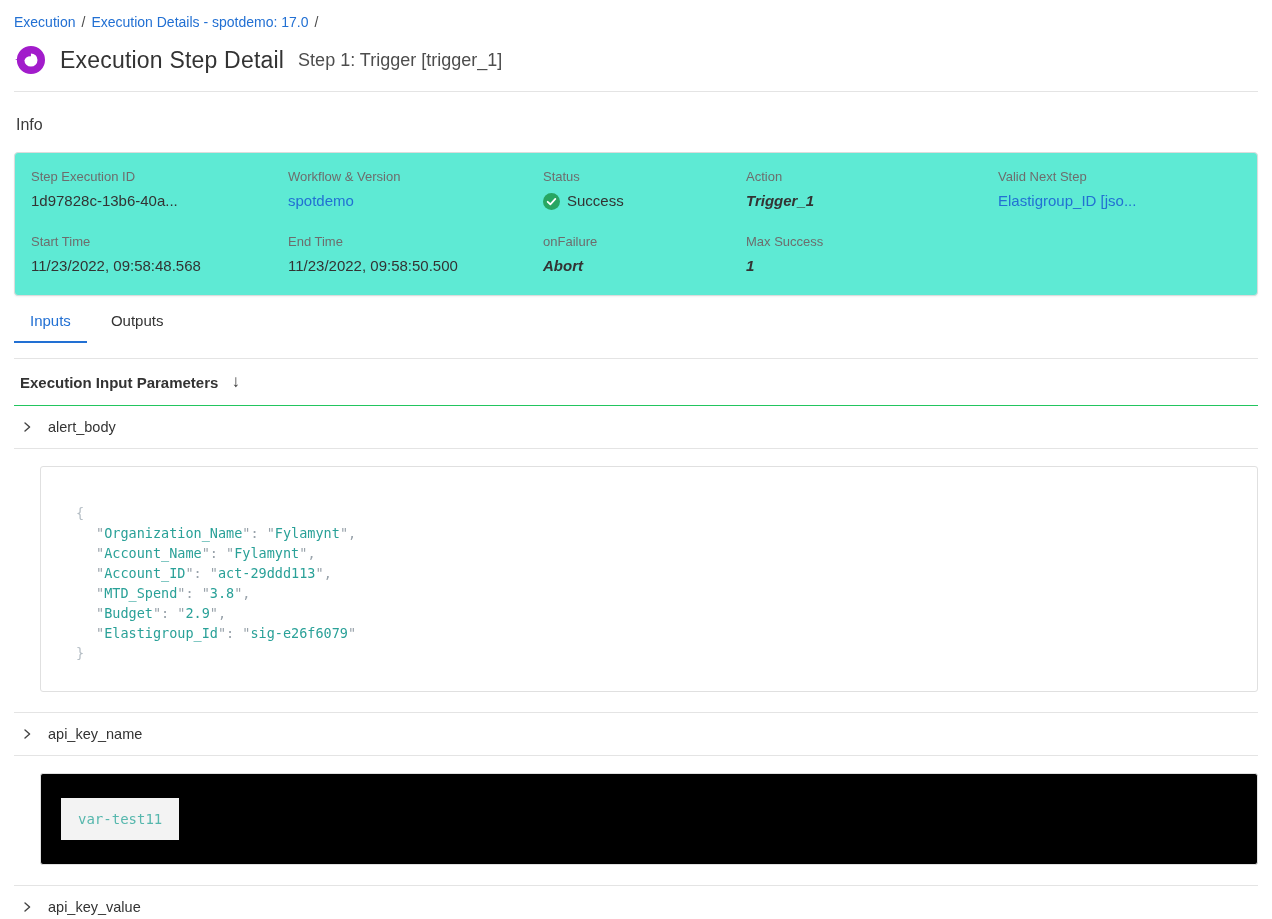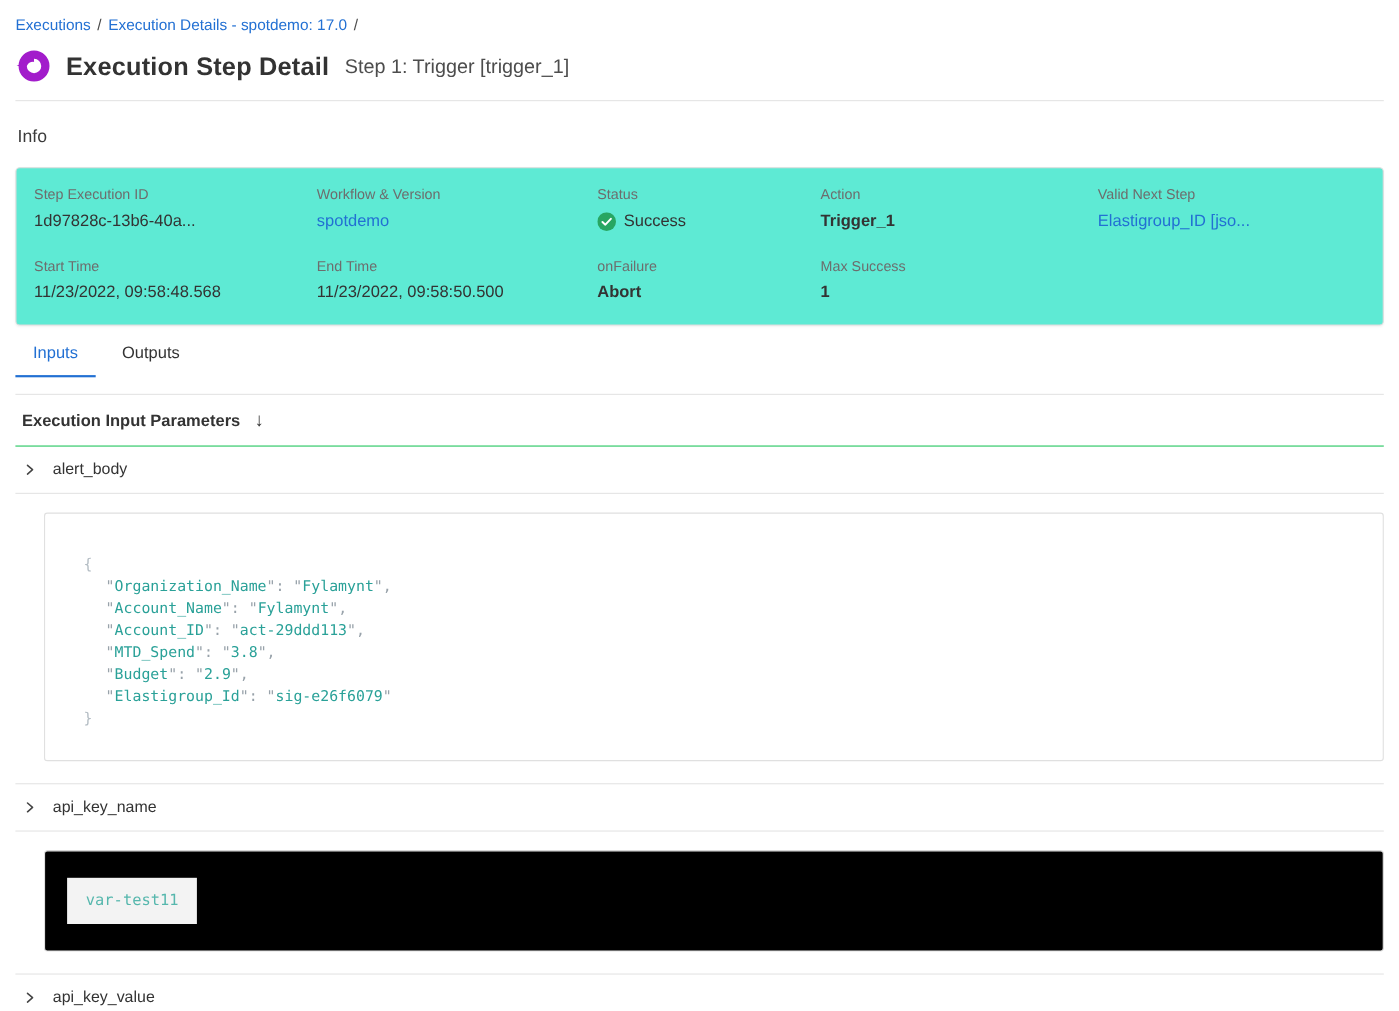--- a/index.html
+++ b/index.html
@@ -12,35 +12,35 @@
   a { text-decoration:none; color:#2270d3; cursor:pointer; }
   .page { padding:14px 14px 0 14px; }
 
   
   .breadcrumb { font-size:14px; line-height:16px; color:#555; }
   .breadcrumb .sep { margin:0 6px; color:#4a4a4a; }
 
   
   .title-row { display:flex; align-items:center; gap:14px; margin-top:15px; }
   .logo { width:32px; height:30px; flex:0 0 auto; display:block; }
-  .title-row h1 { margin:0; font-size:23px; font-weight:700; color:#333; letter-spacing:.2px; }
+  .title-row h1 { margin:0; font-size:23px; font-weight:400; color:#333; letter-spacing:.2px; }
   .subtitle { font-size:18px; font-weight:400; color:#4d4d4d; }
   .rule { border-bottom:1px solid #e4e4e4; margin-top:16px; }
 
   
   .info-title { margin:24px 0 0 2px; font-size:16px; font-weight:400; color:#3b3b3b; }
   .info-card {
     margin-top:18px; border:1px solid #dcdcdc; border-radius:4px;
     padding:16px 16px 20px 16px; box-shadow:0 1px 2px rgba(0,0,0,.05);
     background:#5eead4;
   }
   .info-grid { display:grid; grid-template-columns:257px 255px 203px 252px 1fr; row-gap:24px; }
   .flabel { font-size:13px; line-height:15px; color:#6d6d6d; margin-bottom:8px; }
   .fvalue { font-size:15px; line-height:18px; color:#333; }
-  .fvalue.bold { font-weight:700; }
+  .fvalue.bold { font-weight:700;font-style:italic; }
   .fvalue.link { color:#2270d3;margin-top:32px; }
   .fvalue.status { display:flex; align-items:center; gap:7px; }
 
   
   .tabs { display:flex; gap:8px; margin-top:16px; }
   .tab { font-size:15px; line-height:18px; padding:0 16px 11px 16px; color:#333; cursor:pointer; border-bottom:2px solid transparent; }
   .tab.active { color:#2270d3; border-bottom-color:#2270d3; }
   .tabs-rule { border-bottom:1px solid #e4e4e4; margin-top:15px; }
 
   
@@ -74,21 +74,21 @@
     display:inline-block; background:#f3f3f3; padding:13px 17px;
     font-family:"DejaVu Sans Mono", monospace; font-size:14px; color:#56b7ad;
   }
 </style>
 </head>
 <body>
 
 <div class="page">
 
   <nav class="breadcrumb">
-    <a>Executions</a><span class="sep">/</span><a>Execution Details - spotdemo: 17.0</a><span class="sep">/</span>
+    <a>Execution</a><span class="sep">/</span><a>Execution Details - spotdemo: 17.0</a><span class="sep">/</span>
   </nav>
 
   <header class="title-row">
     <svg class="logo" viewBox="0 0 34 32" aria-hidden="true">
       <path fill="#a21ccb" fill-rule="evenodd" d="M18 1 A15 15 0 1 0 18 31 A15 15 0 0 0 18 1 Z M18 9 A7 7 0 1 1 11 16 A7 7 0 0 1 18 9 Z"></path>
       <path fill="#a21ccb" d="M1 16 L18 7.5 L18 12 A7 7 0 0 0 11 16 Z"></path>
     </svg>
     <h1>Execution Step Detail</h1>
     <span class="subtitle">Step 1: Trigger [trigger_1]</span>
   </header>

